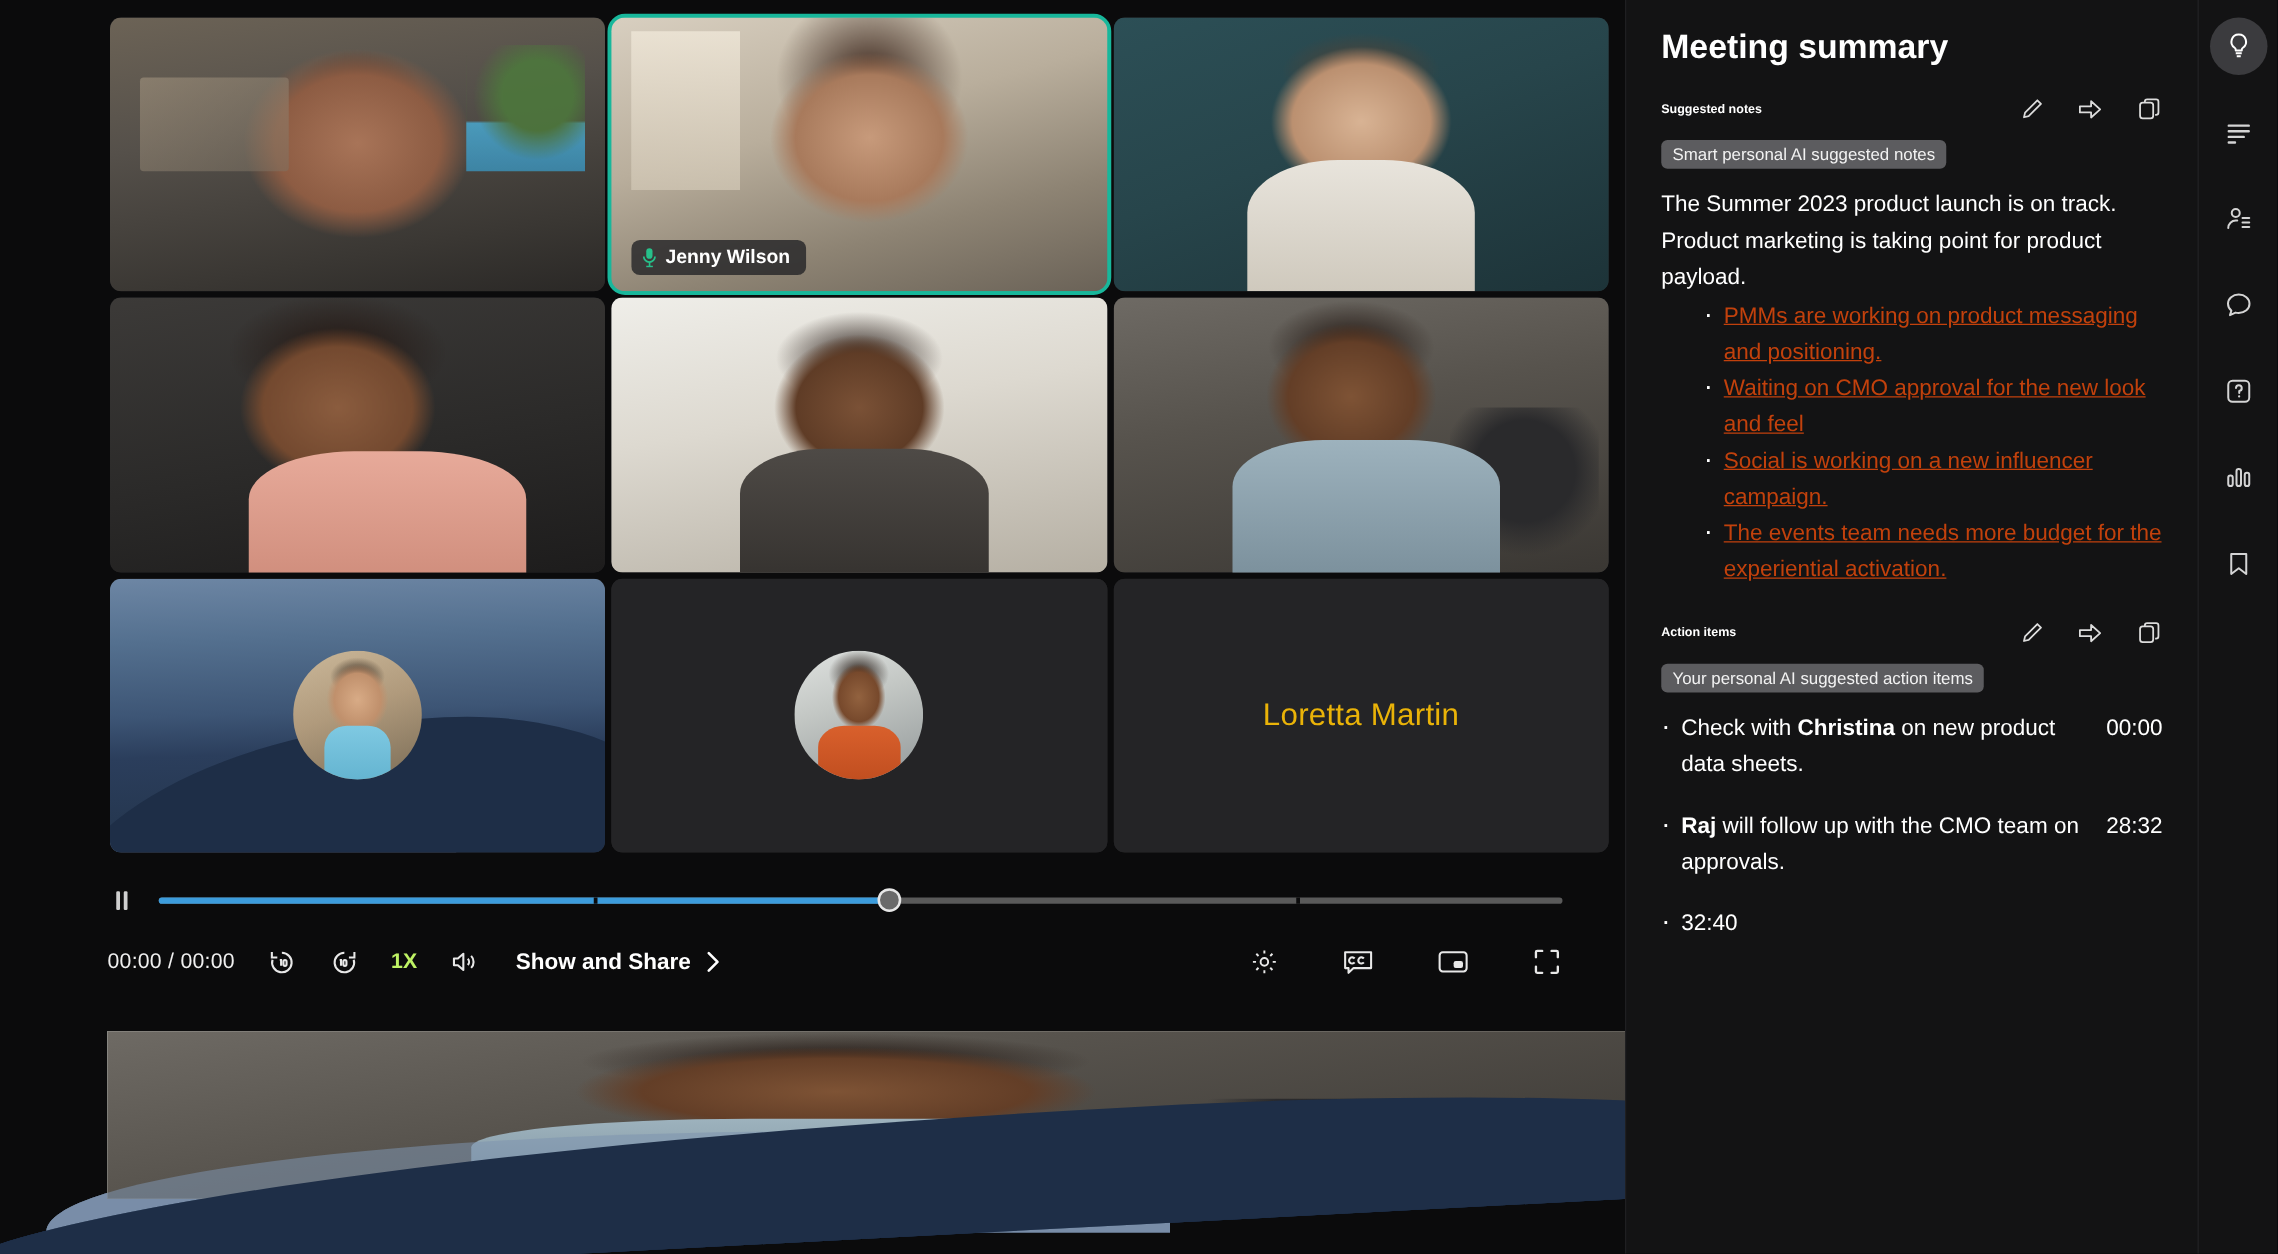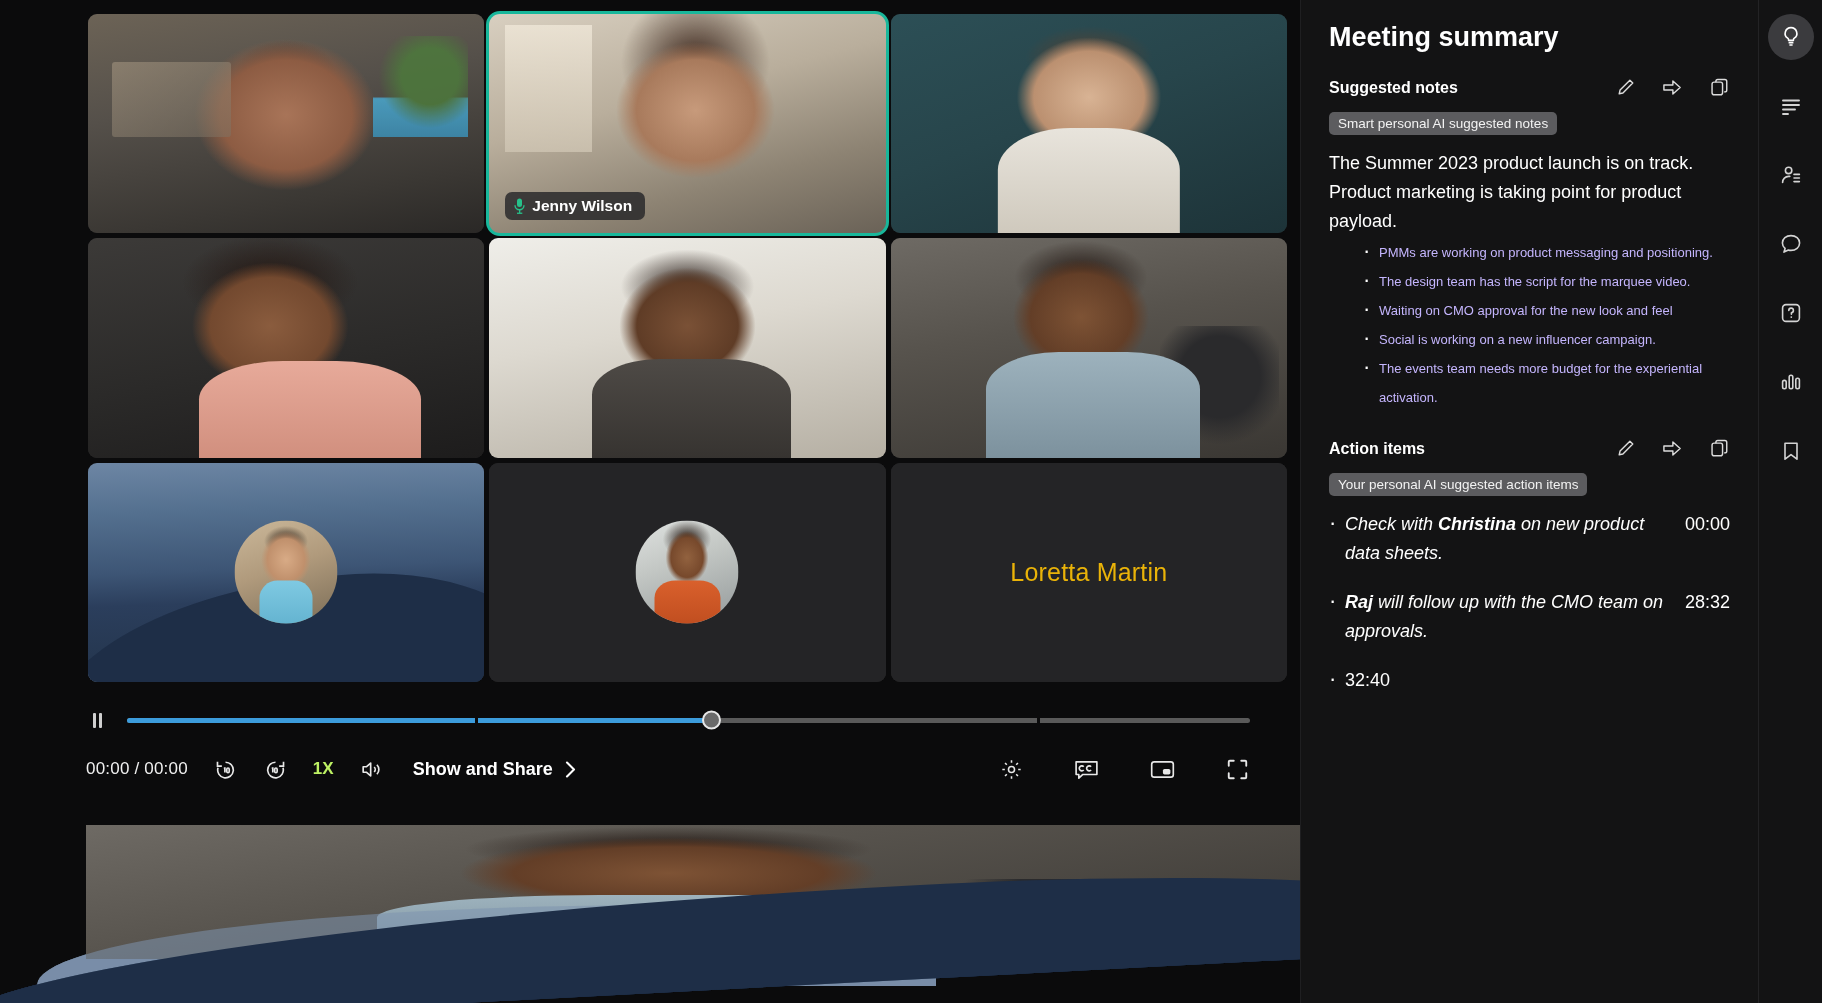--- a/index.html
+++ b/index.html
@@ -203,46 +203,46 @@
 
   
   .panel {
     position:relative; width:458px; flex:0 0 458px; height:1003px;
     background:#131314; border-left:1px solid #1f1f21;
     padding:22px 28px 0 28px; overflow:hidden;
   }
   .panel-title { font-size:27px; font-weight:bold; color:#ffffff; margin-bottom:24px; }
 
   .sec-head { display:flex; align-items:center; margin-bottom:14px; }
-  .sec-head h4 { font-size:16px; font-weight:bold; color:#ffffff; }
+  .sec-head h4 { font-size:10px; font-weight:bold; color:#ffffff; }
   .sec-actions { margin-left:auto; display:flex; align-items:center; gap:25px; }
 
   .ai-badge {
     display:inline-block; background:#5c5c5f; color:#f2f2f2;
     font-size:13.5px; padding:4px 9px; border-radius:5px; margin-bottom:14px;
   }
 
   .notes-para { font-size:18px; line-height:29px; color:#ffffff; }
   .notes-list { list-style:none; margin:2px 0 0 0; padding:0; }
   .notes-list li {
-    position:relative; font-size:13px; line-height:29px; color:#c4b5fd; padding-left:50px;
+    position:relative; font-size:18px; line-height:29px; color:#c2410c; padding-left:50px;text-decoration:underline;
   }
   .notes-list li::before {
     content:"·"; position:absolute; left:34px; top:-2px; font-size:22px; color:#ffffff;
   }
 
   .action-list { list-style:none; margin:0; padding:0; }
   .action-list li {
     position:relative; display:flex; align-items:flex-start;
     font-size:18px; line-height:29px; color:#ffffff; padding-left:16px; margin-bottom:20px;
   }
   .action-list li::before {
     content:"·"; position:absolute; left:0; top:-2px; font-size:22px; color:#ffffff;
   }
-  .action-text { flex:1; padding-right:12px;font-style:italic; }
+  .action-text { flex:1; padding-right:12px; }
   .action-text b { font-weight:bold; }
   .action-time { flex:0 0 auto; font-size:18px; color:#ffffff; white-space:nowrap; padding-top:0; }
 
   .sec-gap { height:26px; }
 
   
   .rail {
     position:absolute; right:0; top:0; width:64px; height:1003px;
     background:#131314; border-left:1px solid #232325;
     display:flex; flex-direction:column; align-items:center; padding-top:14px; gap:23px;
@@ -495,21 +495,20 @@
         </svg>
       </div>
     </div>
 
     <span class="ai-badge">Smart personal AI suggested notes</span>
 
     <p class="notes-para">The Summer 2023 product launch is on track. Product marketing is taking point for product payload.</p>
 
     <ul class="notes-list">
       <li>PMMs are working on product messaging and positioning.</li>
-      <li>The design team has the script for the marquee video.</li>
       <li>Waiting on CMO approval for the new look and feel</li>
       <li>Social is working on a new influencer campaign.</li>
       <li>The events team needs more budget for the experiential activation.</li>
     </ul>
 
     <div class="sec-gap"></div>
 
     <div class="sec-head">
       <h4>Action items</h4>
       <div class="sec-actions">

